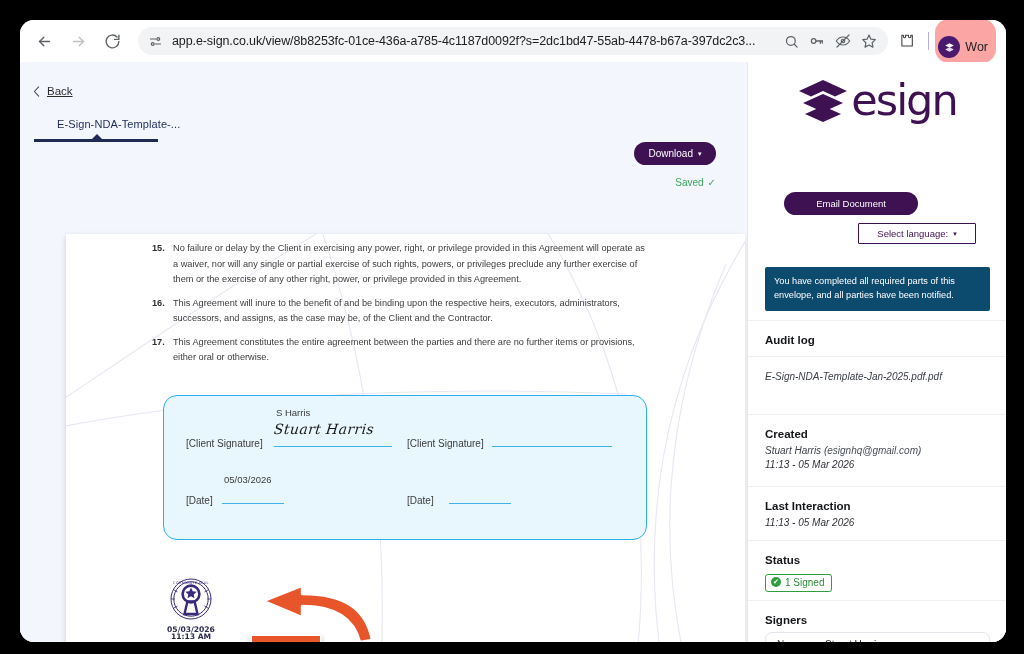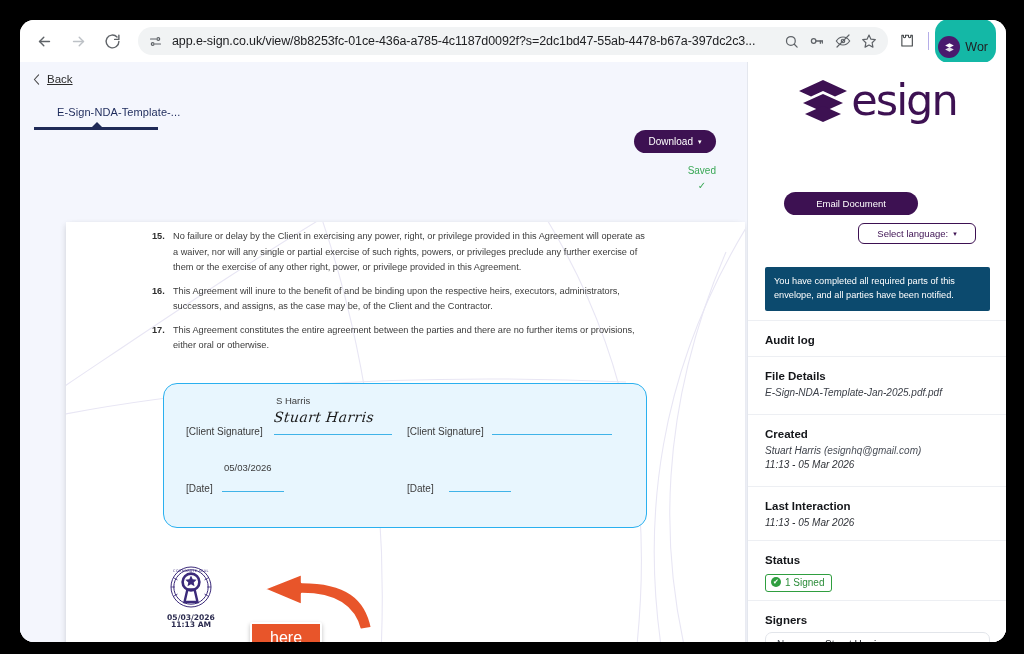--- a/index.html
+++ b/index.html
@@ -71,21 +71,21 @@
     display:flex; align-items:center; justify-content:center;
     color:#3c4043; flex:0 0 auto;
   }
   #toolbar-divider {
     width: 1px; height: 18px; background: #6b5bd1; opacity:.5;
     margin: 0 6px; flex:0 0 auto;
   }
   #profile-chip {
     display: flex; align-items: center;
     height: 44px; border-radius: 14px;
-    background: #14b8a6;
+    background: #fca5a5;
     padding: 12px 8px 0 3px;
     flex: 0 0 auto;
     max-width: 62px; overflow: hidden;
   }
   #profile-avatar {
     width: 22px; height: 22px; border-radius: 50%;
     background: #4a1a6e;
     display:flex; align-items:center; justify-content:center;
     flex:0 0 auto; margin-right: 5px;
   }
@@ -95,21 +95,21 @@
 
   
   #app-body {
     position: absolute; left:0; top: 42px;
     width: 986px; height: 580px;
     background: #f4f6fd;
   }
 
   
   #doc-pane {
-    position: absolute; left: 0; top: 0;
+    position: absolute; left: 0; top: 12px;
     width: 727px; height: 580px;
     background: #f4f6fd;
   }
   #back-link {
     position: absolute; left: 13px; top: 11px;
     display: flex; align-items: center;
     font-size: 11.5px; color: #2b2b2b;
   }
   #back-chevron { margin-right: 7px; color:#4a4a4a; display:flex; }
   #back-label { text-decoration: underline; }
@@ -145,21 +145,21 @@
     border-radius: 12px;
     font-size: 10px;
     display: flex; align-items: center; justify-content: center;
     gap: 5px;
     padding: 0 12px;
   }
   #download-caret { font-size: 7px; line-height: 1; }
   #saved-indicator {
     position: absolute; right: 31px; top: 103px;
     font-size: 10px; color: #3aa856;
-    display: flex; align-items: center; gap: 4px; flex-direction: column;
+    display: flex; align-items: center; gap: 4px;
   }
 
   
   #doc-page {
     position: absolute; left: 46px; top: 160px;
     width: 679px; height: 471px;
     background: #ffffff;
     overflow: hidden;
     box-shadow: -3px 0 6px -3px rgba(0,0,0,.16), 3px 0 6px -3px rgba(0,0,0,.10);
   }
@@ -259,21 +259,21 @@
     width: 134px; height: 23px;
     background: #3d1152; color: #fff;
     border-radius: 12px;
     font-size: 9.5px;
     display: flex; align-items: center; justify-content: center;
   }
   #select-language-button {
     position: absolute; left: 110px; top: 161px;
     width: 118px; height: 21px;
     border: 1.2px solid #3d1152;
-    border-radius: 6px;
+    border-radius: 1px;
     color: #3d1152;
     font-size: 9.5px;
     display: flex; align-items: center; justify-content: center;
     gap: 5px;
     background: #fff;
   }
   #lang-caret { font-size: 7px; }
 
   .sb-section {
     position: absolute; left: 0; width: 259px;
@@ -540,21 +540,20 @@
         <span id="lang-caret">▾</span>
       </div>
 
       <div id="notice-banner">You have completed all required parts of this envelope, and all parties have been notified.</div>
 
       <div class="sb-section" style="top:258px; height:36px;">
         <div class="sb-heading">Audit log</div>
       </div>
 
       <div class="sb-section" style="top:294px; height:58px;">
-        <div class="sb-heading">File Details</div>
         <div class="sb-line">E-Sign-NDA-Template-Jan-2025.pdf.pdf</div>
       </div>
 
       <div class="sb-section" style="top:352px; height:72px;">
         <div class="sb-heading">Created</div>
         <div class="sb-line">
           <span>Stuart Harris</span>
           <span class="sb-email">(esignhq@gmail.com)</span>
         </div>
         <div class="sb-line italic">11:13 - 05 Mar 2026</div>

